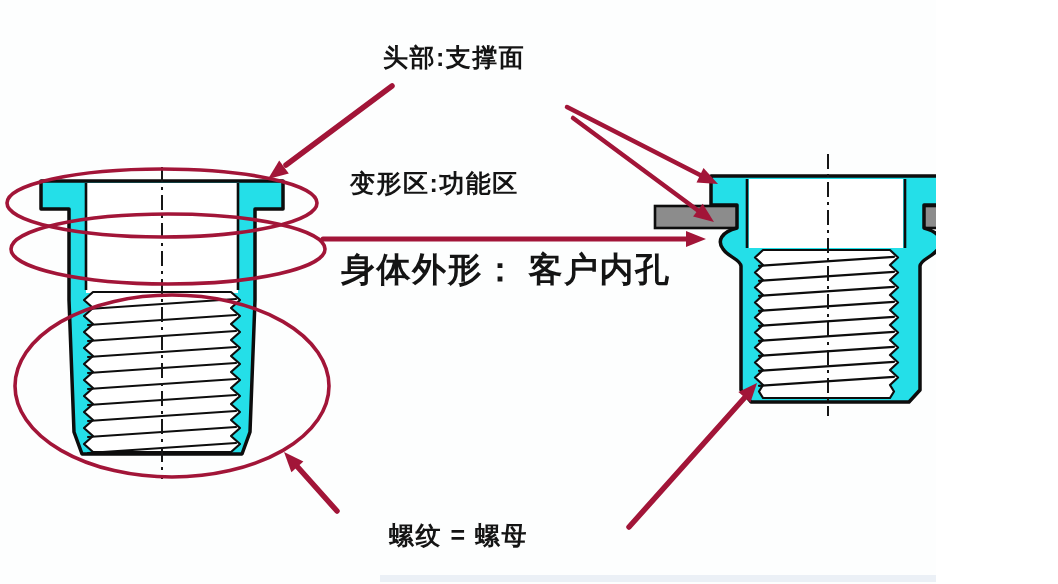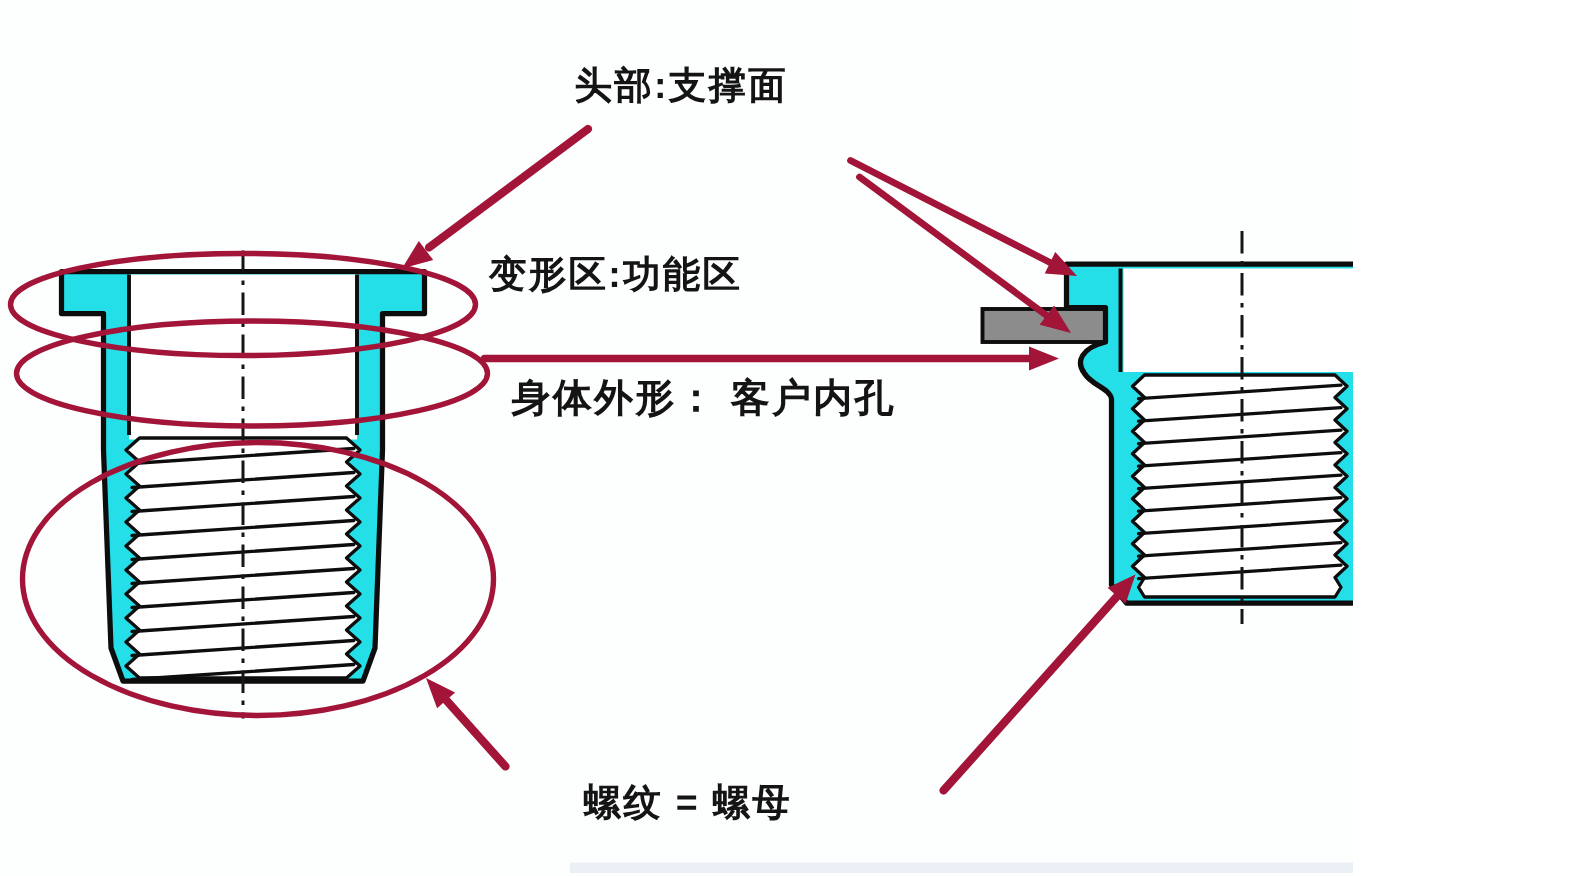--- a/index.html
+++ b/index.html
@@ -5,41 +5,42 @@
   html,body{margin:0;padding:0;}
   body{
     font-family:"Liberation Sans","DejaVu Sans",sans-serif;
     background:#ffffff;
   }
   .canvas{
     position:relative;
     width:902px;height:584px;
     background:var(--bg,#fdfefe);
     overflow:hidden;
+    padding-left:34px;
   }
   .canvas svg{position:absolute;left:0;top:0;}
   .part-body{fill:var(--cyan,#24dfe8);stroke:var(--ink,#0d0d0d);stroke-width:3.5;stroke-linejoin:round;}
   .bore{fill:#ffffff;stroke:none;}
   .bore-line{stroke:var(--ink,#0d0d0d);stroke-width:2.6;}
   .plate{fill:var(--gray,#8c8c8c);stroke:var(--ink,#0d0d0d);stroke-width:2.6;}
   .red-ellipse{fill:none;stroke:var(--red,#a21538);stroke-width:3.6;}
   .arrow-line{stroke:var(--red,#a21538);fill:none;stroke-width:5.5;stroke-linecap:round;}
   .arrow-line.thin{stroke-width:4.5;}
   .arrow-head{fill:var(--red,#a21538);stroke:none;}
   .centerline{stroke:#161616;stroke-width:2;stroke-dasharray:15 5 3 5;fill:none;}
   .thread-poly{fill:#ffffff;stroke:var(--ink,#0d0d0d);stroke-width:2.2;stroke-linejoin:round;}
   .thread-hatch{stroke:var(--ink,#0d0d0d);stroke-width:2.2;stroke-linecap:round;}
   .label{
     position:absolute;
     font-weight:700;font-size:25px;line-height:1.2;
     color:#141414;letter-spacing:1.5px;white-space:nowrap;
   }
   .label-head{left:383px;top:42px;}
-  .label-deformation{left:326px;top:168px;}
-  .label-body{left:341px;top:250px;font-size:26px;}
+  .label-deformation{left:350px;top:168px;}
+  .label-body{left:341px;top:250px;font-size:34px;font-family:Liberation Serif, serif;}
   .label-thread{left:389px;top:520px;}
   .watermark-strip{
     position:absolute;left:380px;top:575px;width:630px;height:7px;
     background:rgba(173,190,220,0.22);
   }
 </style>
 </head>
 <body>
 
 <div class="canvas">

